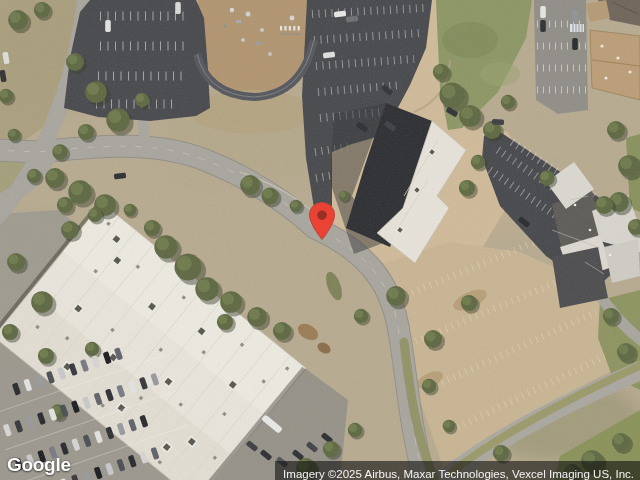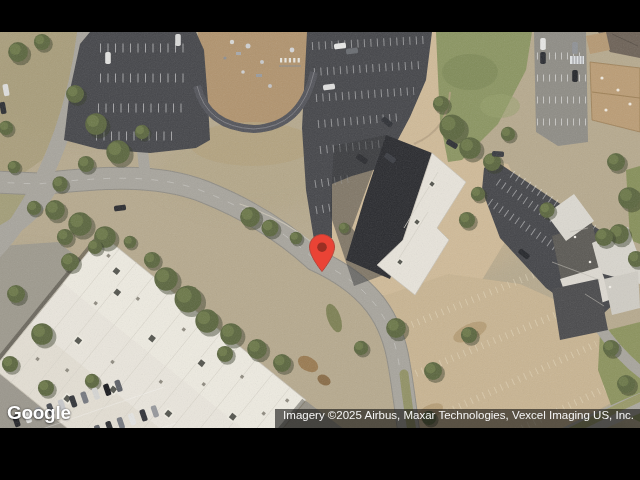--- a/index.html
+++ b/index.html
@@ -1,21 +1,21 @@
 <!DOCTYPE html>
 <html><head>
 <meta charset="utf-8">
 <style>
   html,body{margin:0;padding:0;background:#000;}
-  .stage{position:relative;width:640px;height:396px;overflow:hidden;font-family:"Liberation Sans",sans-serif;background:#b7aa8f;margin-top:32px;}
+  .stage{position:relative;width:640px;height:480px;overflow:hidden;font-family:"Liberation Sans",sans-serif;background:#b7aa8f;}
   .scene{position:absolute;left:0;top:0;width:640px;height:480px;display:block;}
   .pin{position:absolute;left:308px;top:201px;width:28px;height:40px;}
   .logo{position:absolute;left:7px;bottom:4px;color:#fff;font-size:19px;font-weight:700;letter-spacing:-0.3px;
         text-shadow:0 0 2px rgba(0,0,0,.55),0 1px 2px rgba(0,0,0,.45);cursor:pointer;}
-  .attrib{position:absolute;right:0;bottom:0;height:19px;display:flex;align-items:flex-start;
+  .attrib{position:absolute;right:0;bottom:0;height:19px;display:flex;align-items:flex-end;
           background:rgba(10,10,10,.58);color:#f5f5f5;font-size:11.5px;padding:0 6px 0 8px;white-space:nowrap;}
   
   .stripe {stroke:#fff;stroke-opacity:.5;stroke-width:9;stroke-dasharray:1 6.5;}
   .stripe2{stroke:#fff;stroke-opacity:.42;stroke-width:8;stroke-dasharray:1 5.5;}
   .stripe3{stroke:#fff;stroke-opacity:.5;stroke-width:7;stroke-dasharray:1 5;}
   .stripe4{stroke:#ece1c6;stroke-opacity:.45;stroke-width:7;stroke-dasharray:1 5.5;}
   .seam{stroke:#d9d5ca;stroke-width:.7;}
 </style>
 </head>
 <body>

